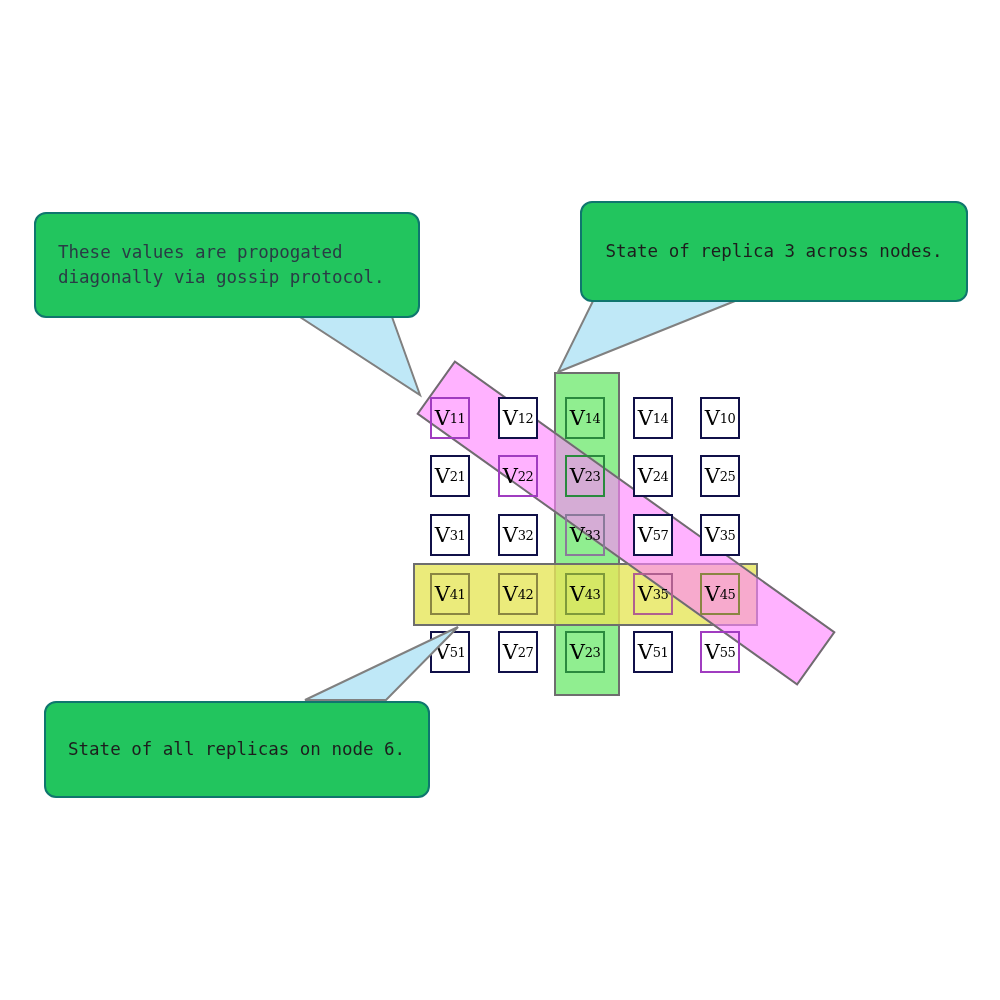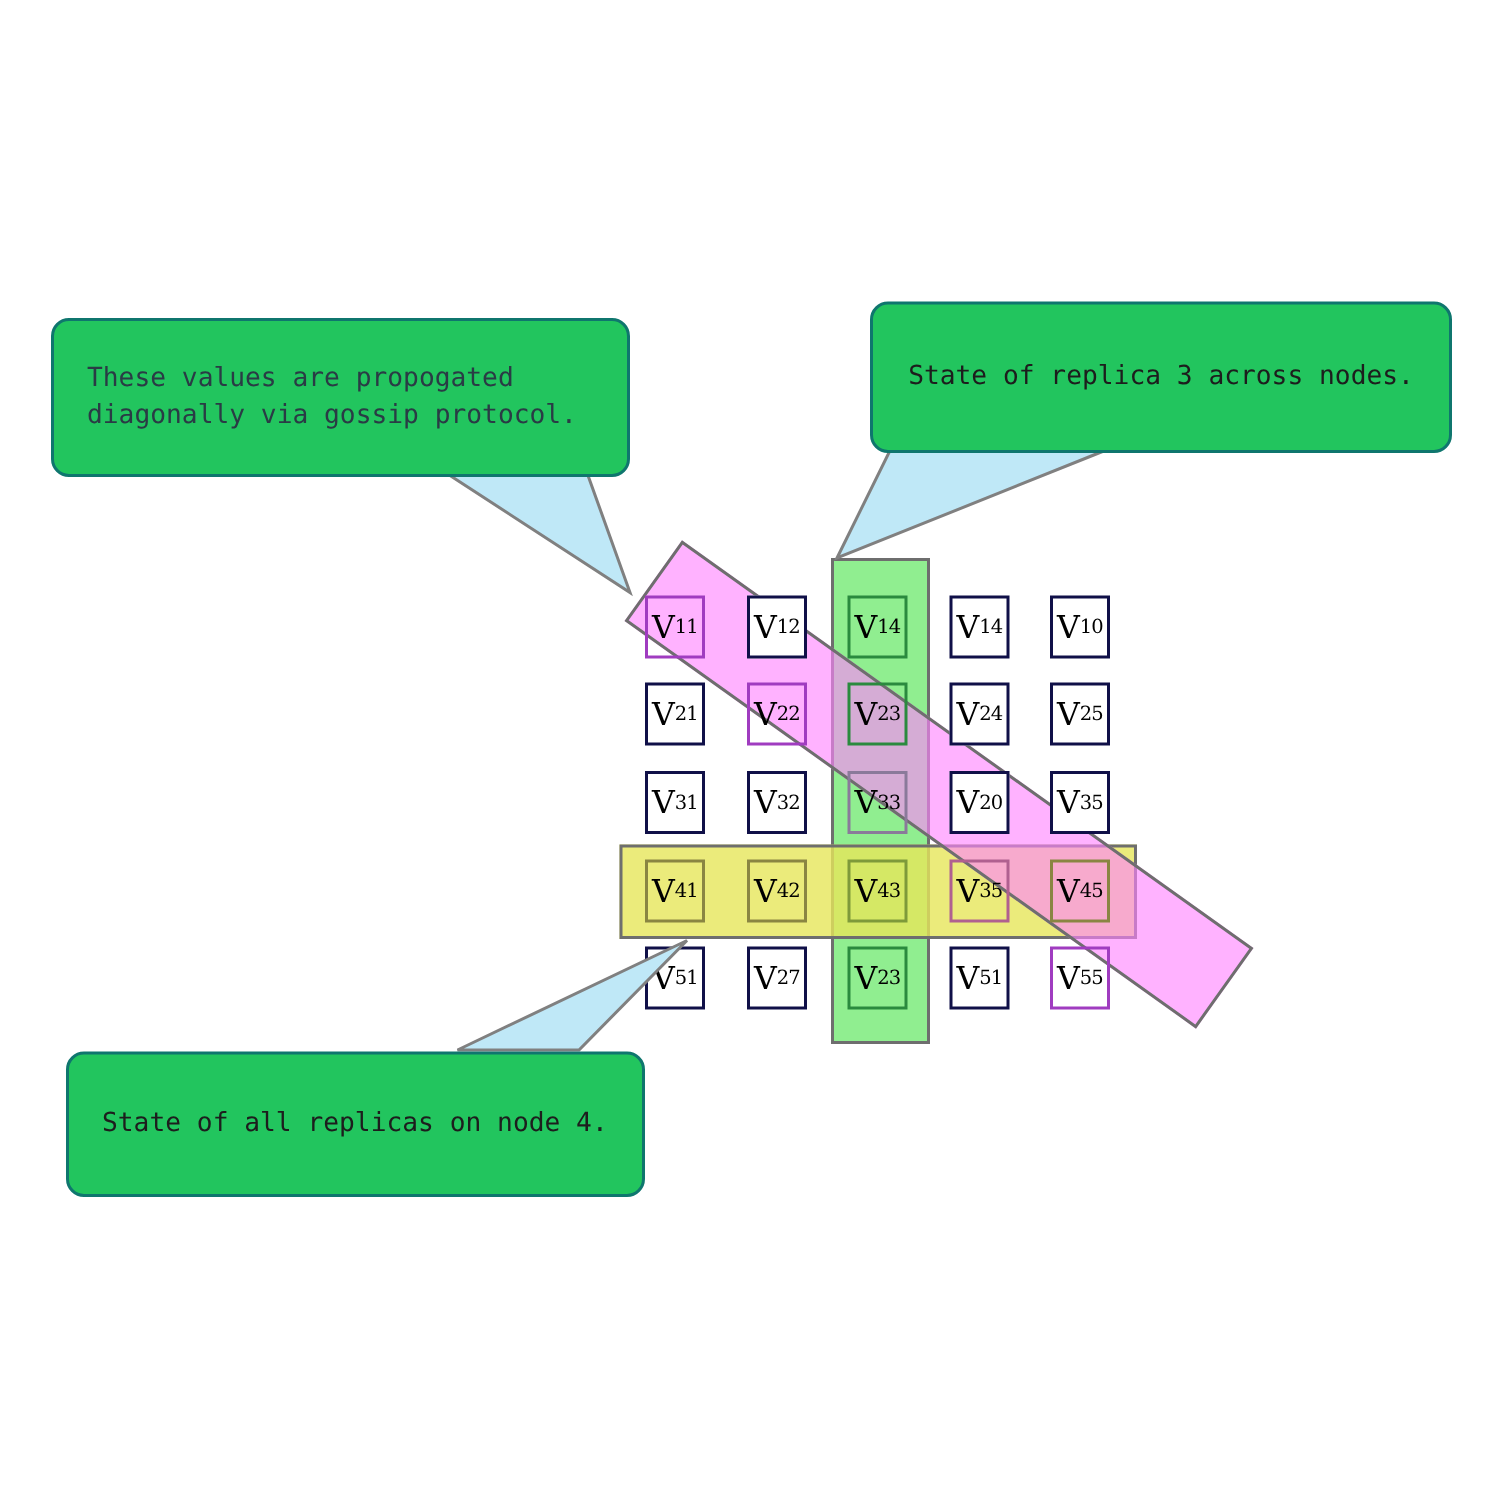--- a/index.html
+++ b/index.html
@@ -187,21 +187,21 @@
       <div class="cell opaque" style="left: 498px; top: 514px; background: rgb(255, 255, 255);">
         <span class="v">V</span>
         <span class="sub">32</span>
       </div>
       <div class="cell b-grayp" style="left: 565px; top: 514px;">
         <span class="v">V</span>
         <span class="sub">33</span>
       </div>
       <div class="cell opaque" style="left: 633px; top: 514px; background: rgb(255, 255, 255);">
         <span class="v">V</span>
-        <span class="sub">20</span>
+        <span class="sub">57</span>
       </div>
       <div class="cell opaque" style="left: 700px; top: 514px; background: rgb(255, 255, 255);">
         <span class="v">V</span>
         <span class="sub">35</span>
       </div>
       <div class="cell b-olive" style="left: 430px; top: 573px;">
         <span class="v">V</span>
         <span class="sub">41</span>
       </div>
       <div class="cell b-olive" style="left: 498px; top: 573px;">
@@ -246,15 +246,15 @@
     <polygon points="300,317 392,317 420,395" fill="#bfe8f7" stroke="#808080" stroke-width="2"></polygon>
     <polygon points="593,301 735,301 558,372" fill="#bfe8f7" stroke="#808080" stroke-width="2"></polygon>
     <polygon points="305,700 386,700 458,627" fill="#bfe8f7" stroke="#808080" stroke-width="2"></polygon>
   </svg>
 
   <div class="callout" id="callout-gossip">These values are propogated
 diagonally via gossip protocol.</div>
 
   <div class="callout" id="callout-replica3">State of replica 3 across nodes.</div>
 
-  <div class="callout" id="callout-node4">State of all replicas on node 4.</div>
+  <div class="callout" id="callout-node4">State of all replicas on node 6.</div>
 
 </div>
 
 </body></html>

